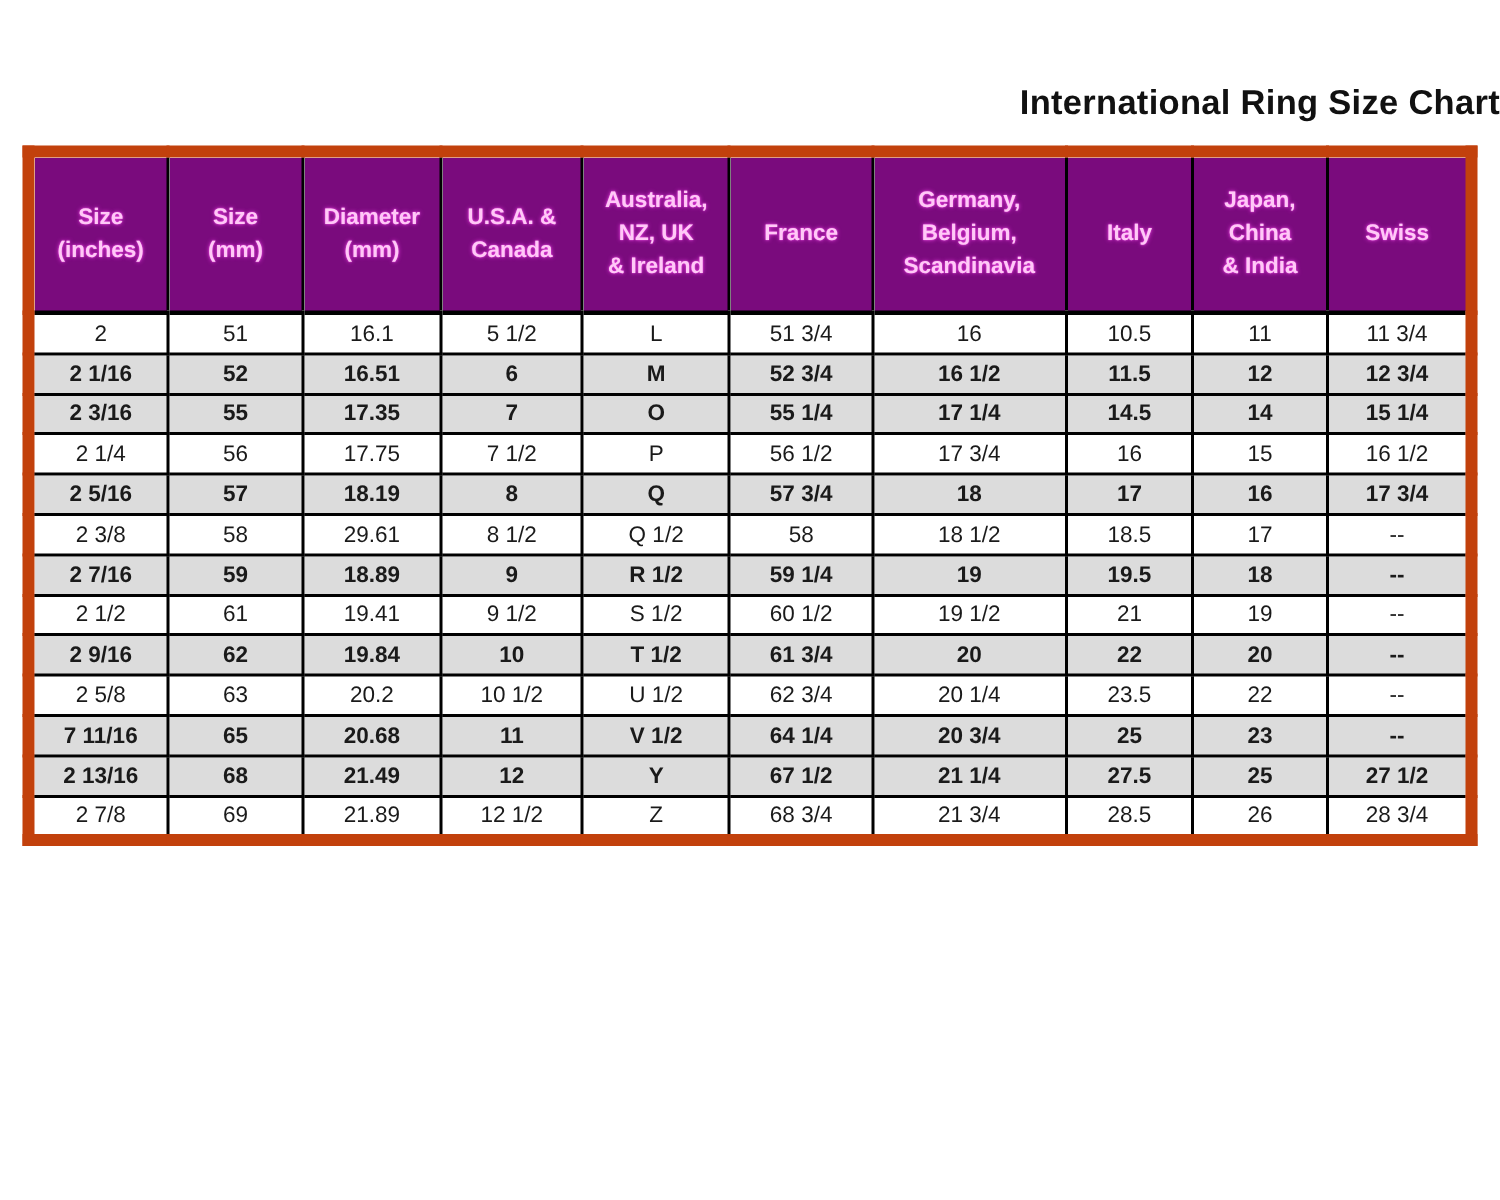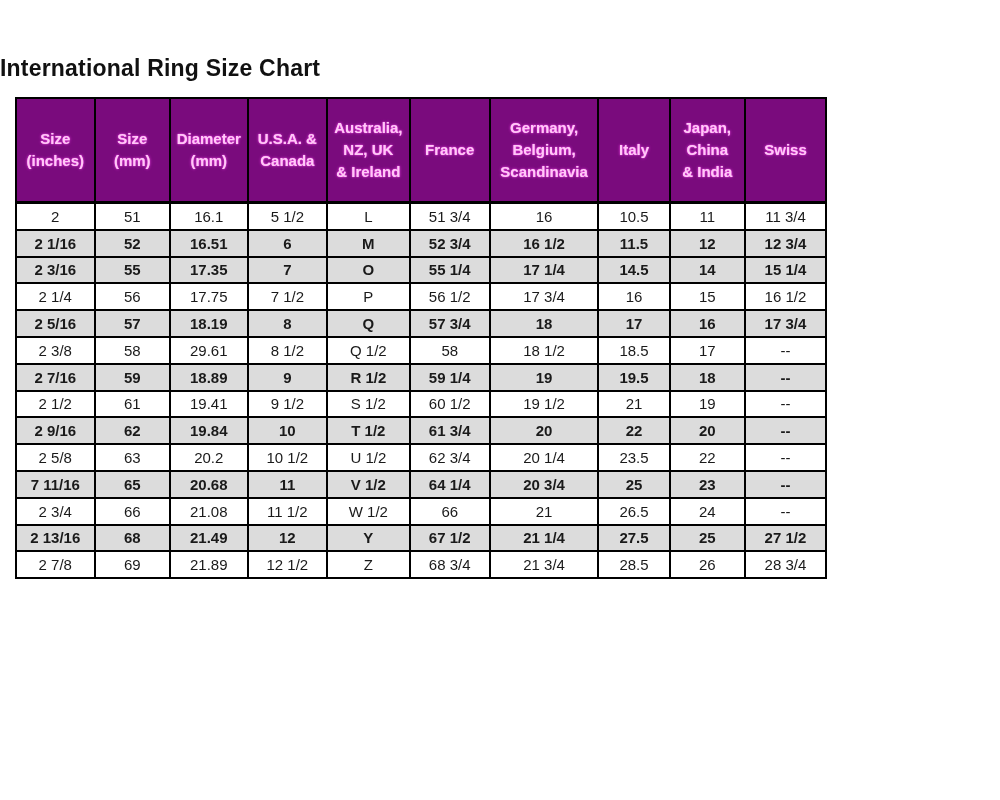--- a/index.html
+++ b/index.html
@@ -6,32 +6,32 @@
     margin: 0;
     padding: 0;
     width: 1000px;
     height: 800px;
     background: #ffffff;
     font-family: "Liberation Sans", sans-serif;
     overflow: hidden;
   }
   .page-title {
     margin: 55px 0 0 0;
-    text-align: left;
+    text-align: right;
     font-size: 23px;
     font-weight: bold;
     color: #111111;
     letter-spacing: 0.2px;
   }
   table.ring-table {
     border-collapse: collapse;
     table-layout: fixed;
-    width: 812px;
+    width: 970px;
     margin: 15px 0 0 15px;
-    border: 1px solid #c2410c;
+    border: 8px solid #c2410c;
   }
   table.ring-table th,
   table.ring-table td {
     border: 2px solid #000000;
     text-align: center;
     vertical-align: middle;
     padding: 0 2px;
     overflow: hidden;
   }
   table.ring-table thead th {
@@ -225,32 +225,20 @@
         <td>65</td>
         <td>20.68</td>
         <td>11</td>
         <td>V 1/2</td>
         <td>64 1/4</td>
         <td>20 3/4</td>
         <td>25</td>
         <td>23</td>
         <td>--</td>
       </tr>
-      <tr>
-        <td>2 3/4</td>
-        <td>66</td>
-        <td>21.08</td>
-        <td>11 1/2</td>
-        <td>W 1/2</td>
-        <td>66</td>
-        <td>21</td>
-        <td>26.5</td>
-        <td>24</td>
-        <td>--</td>
-      </tr>
       <tr class="alt">
         <td>2 13/16</td>
         <td>68</td>
         <td>21.49</td>
         <td>12</td>
         <td>Y</td>
         <td>67 1/2</td>
         <td>21 1/4</td>
         <td>27.5</td>
         <td>25</td>

